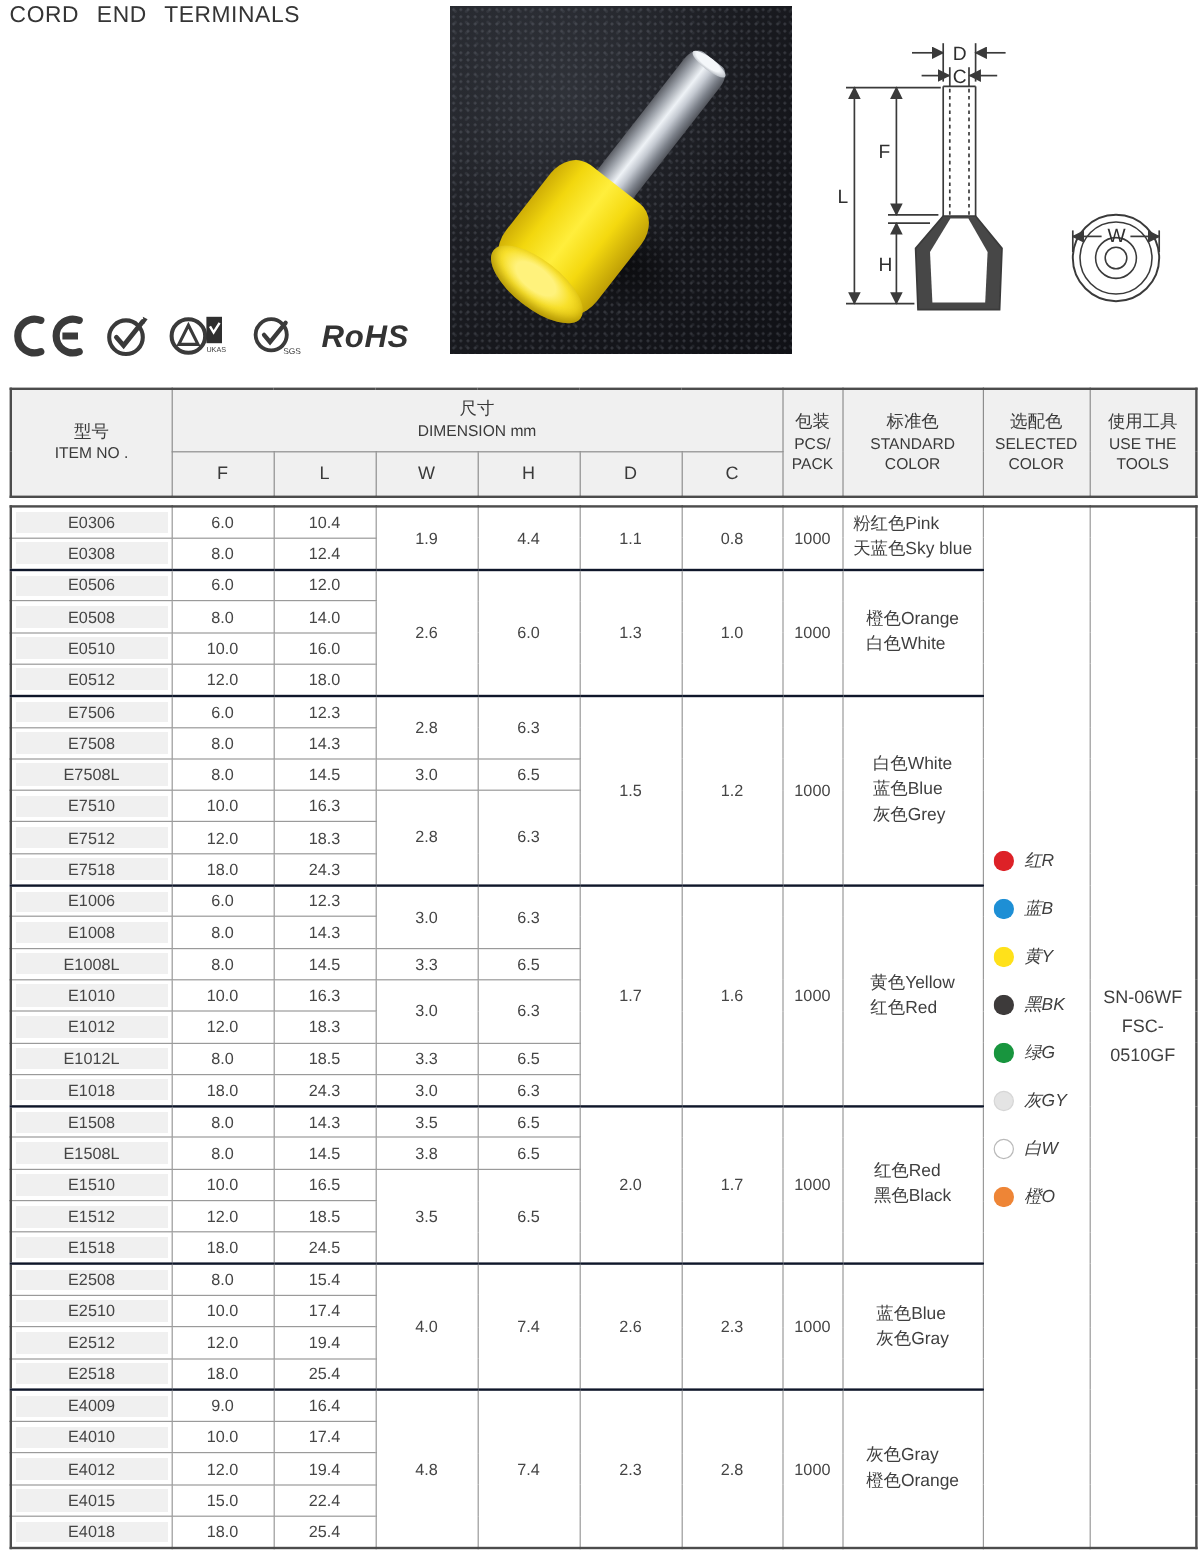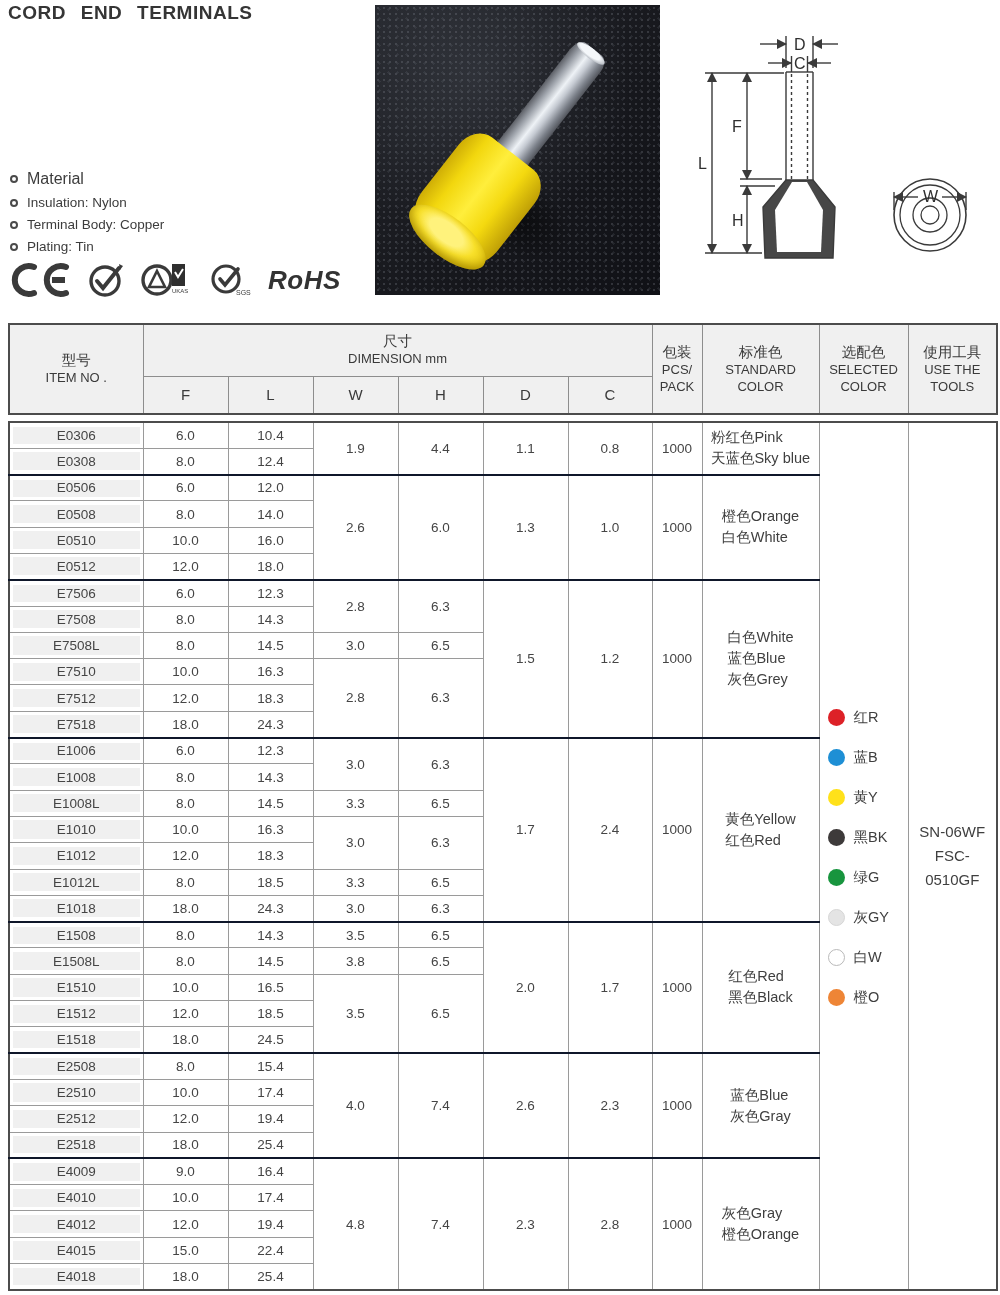--- a/index.html
+++ b/index.html
@@ -1,21 +1,21 @@
 <!DOCTYPE html>
 <html><head>
 <meta charset="utf-8">
 <style>
   * { margin:0; padding:0; box-sizing:border-box; }
   html,body { background:#fff; }
   .page { position:relative; width:1000px; height:1295px; background:#ffffff; overflow:hidden;
           font-family:"Liberation Sans","DejaVu Sans",sans-serif; color:#3c3c3c; }
 
   
-  .title { position:absolute; left:8px; top:2px; font-size:19px; font-weight:bold;
+  .title { position:absolute; left:8px; top:2px; font-size:19px; font-weight:normal;
            letter-spacing:.5px; word-spacing:9px; color:#353535; }
   .mat { position:absolute; left:10px; top:170px; }
   .mat .row { display:flex; align-items:center; margin-bottom:7px; }
   .bullet { display:inline-block; width:8px; height:8px; border:2px solid #4a4a4a;
             border-radius:50%; margin-right:9px; flex:0 0 auto; }
   .mat .hd { font-size:16px; }
   .mat .it { font-size:13.5px; }
   .certs { position:absolute; left:6px; top:260px; display:flex; align-items:center; gap:15px; }
   .rohs { font-size:26px; font-weight:bold; color:#333; letter-spacing:.5px;font-style:italic; }
 
@@ -62,53 +62,35 @@
 
   .bd  { position:absolute; left:8px; top:421px; width:988px; border:2px solid #4c4c4c; }
   .bd td { border:1px solid #9a9a9a; text-align:center; vertical-align:middle;
            font-size:13.5px; color:#454545; background:#fff; }
   .bd tr { height:26.3px; }
   .bd tr.gs td { border-top:2px solid #0f172a; }
   td.item { background:#f0f0f0; background-clip:content-box; padding:4px 3px; }
   td.std .stdw { display:inline-block; text-align:left; font-size:14.5px; line-height:21px; color:#3f3f3f; }
   td.sel { vertical-align:middle; }
   .selw { display:flex; flex-direction:column; gap:21px; align-items:flex-start;
-          width:72px; margin:0 auto; padding-top:4px; }
+          width:72px; margin:0 auto; padding-top:4px;font-style:italic; }
   .dotrow { display:flex; align-items:center; gap:9px; }
   .dot { width:17px; height:17px; border-radius:50%; border:1px solid transparent; flex:0 0 auto; }
   .dotrow:nth-child(6) .dot { border-color:#d6d6d6; }
   .dotrow:nth-child(7) .dot { border-color:#b9b9b9; }
   .dlabel { font-size:14.5px; color:#3f3f3f; }
   td.tools div { font-size:15px; line-height:24px; color:#3f3f3f; }
 </style>
 </head>
 <body>
 
 <div class="page">
 
   <div class="title">CORD END TERMINALS</div>
 
-  <div class="mat">
-    <div class="row">
-      <span class="bullet"></span>
-      <span class="hd">Material</span>
-    </div>
-    <div class="row">
-      <span class="bullet"></span>
-      <span class="it">Insulation: Nylon</span>
-    </div>
-    <div class="row">
-      <span class="bullet"></span>
-      <span class="it">Terminal Body: Copper</span>
-    </div>
-    <div class="row">
-      <span class="bullet"></span>
-      <span class="it">Plating: Tin</span>
-    </div>
-  </div>
 
   <div class="certs">
     <svg width="64" height="40" viewBox="0 0 64 40">
       <path d="M28,7 A14,14 0 1 0 28,33" fill="none" stroke="#3a3a3a" stroke-width="6" stroke-linecap="round"></path>
       <path d="M60,7 A14,14 0 1 0 60,33" fill="none" stroke="#3a3a3a" stroke-width="6" stroke-linecap="round"></path>
       <line x1="46" y1="20" x2="59" y2="20" stroke="#3a3a3a" stroke-width="6"></line>
     </svg>
     <svg width="40" height="40" viewBox="0 0 40 40">
       <circle cx="20" cy="21" r="14" fill="none" stroke="#3a3a3a" stroke-width="3.4"></circle>
       <path d="M12,21 l6,7 L34,8" fill="none" stroke="#3a3a3a" stroke-width="4" stroke-linecap="round"></path>
@@ -401,21 +383,21 @@
           <td>24.3</td>
         </tr>
 
     <tr class="gs">
       <td class="item">E1006</td>
       <td>6.0</td>
       <td>12.3</td>
       <td rowspan="2">3.0</td>
       <td rowspan="2">6.3</td>
       <td rowspan="7">1.7</td>
-      <td rowspan="7">2.4</td>
+      <td rowspan="7">1.6</td>
       <td rowspan="7">1000</td>
       <td rowspan="7" class="std">
         <div class="stdw"><div>黄色Yellow</div>
         <div>红色Red</div></div>
       </td>
     </tr>
     <tr>
           <td class="item">E1008</td>
           <td>8.0</td>
           <td>14.3</td>

